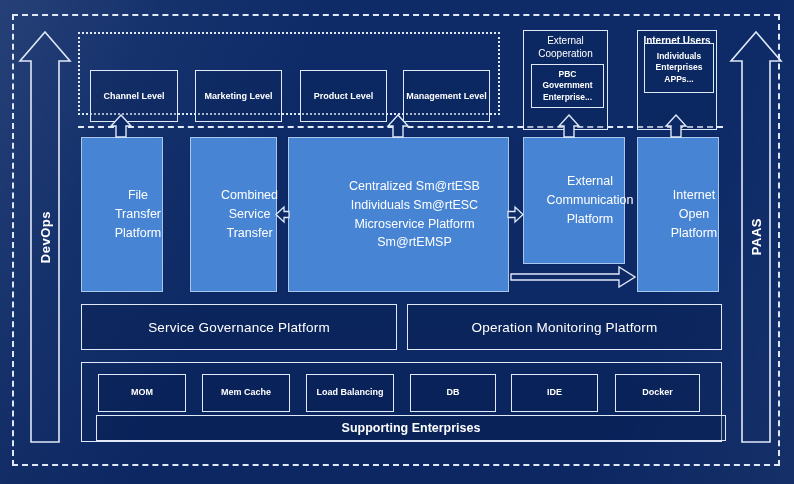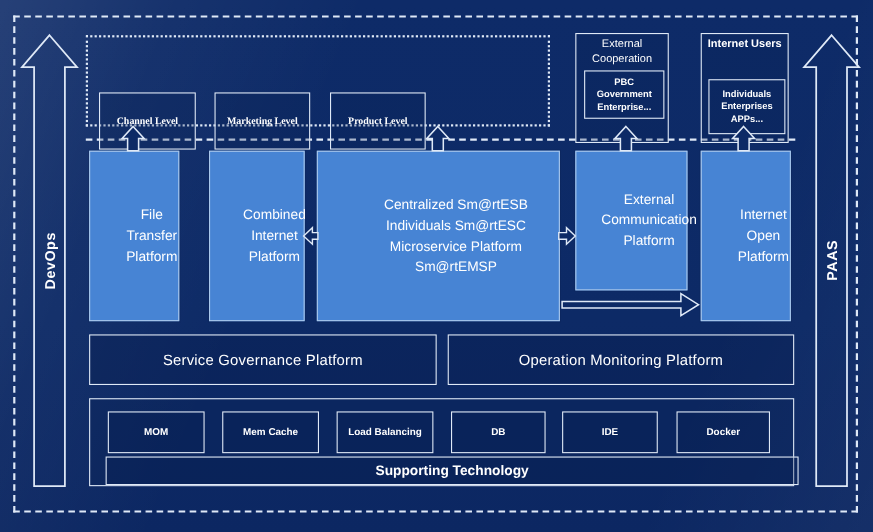--- a/index.html
+++ b/index.html
@@ -34,23 +34,23 @@
   .rail-label{
     position:relative;writing-mode:vertical-rl;transform:rotate(180deg);
     font-size:13px;font-weight:700;letter-spacing:.5px;color:var(--text);
   }
   
   .levels-box{
     left:78px;top:32px;width:422px;height:83px;
     border:2px dotted var(--line);z-index:2;
   }
   .level-box{
-    top:84px;height:52px;border:1.5px solid var(--line);z-index:3;
+    top:70px;height:52px;border:1.5px solid var(--line);z-index:3;
     display:flex;align-items:center;justify-content:center;text-align:center;
-    font-size:9px;font-weight:700;background:rgba(8,30,78,.25);font-family:Liberation Serif, serif;
+    font-size:9px;font-weight:700;background:rgba(8,30,78,.25);
   }
   .user-box{
     top:30px;height:100px;border:1.5px solid var(--line);z-index:3;
     background:rgba(8,30,78,.25);text-align:center;
   }
   .user-box .ub-title{font-size:10px;line-height:1.25;padding-top:4px;}
   .user-box.bold-title .ub-title{font-weight:700;}
   .member-box{
     border:1.2px solid var(--line);display:flex;align-items:center;justify-content:center;
     text-align:center;font-size:8.5px;font-weight:600;line-height:1.3;padding:2px;
@@ -111,29 +111,30 @@
     <svg width="52" height="412" viewBox="0 0 52 412">
       <polygon points="26,1 51,30 40,30 40,411 12,411 12,30 1,30" fill="none" stroke="var(--line)" stroke-width="1.6"></polygon>
     </svg>
     <span class="rail-label">PAAS</span>
   </div>
 
   <div class="abs levels-box"></div>
   <div class="abs level-box" style="left:90px;width:88px;">Channel Level</div>
   <div class="abs level-box" style="left:195px;width:87px;">Marketing Level</div>
   <div class="abs level-box" style="left:300px;width:87px;">Product Level</div>
+  <div class="abs level-box" style="left:403px;width:87px;">Management Level</div>
 
   <div class="abs user-box" style="left:523px;width:85px;">
     <div class="ub-title">External Cooperation</div>
     <div class="member-box" style="position:absolute;left:7px;top:33px;width:73px;height:44px;">PBC Government Enterprise...</div>
   </div>
 
   <div class="abs user-box bold-title" style="left:637px;width:80px;">
     <div class="ub-title">Internet Users</div>
-    <div class="member-box" style="position:absolute;left:6px;top:41px;width:70px;height:50px;">Individuals Enterprises APPs...</div>
+    <div class="member-box" style="position:absolute;left:6px;top:12px;width:70px;height:50px;">Individuals Enterprises APPs...</div>
   </div>
 
   <div class="abs h-dashed"></div>
 
   <div class="abs arrow" style="left:110px;top:114px;">
     <svg width="22" height="24" viewBox="0 0 22 24">
         <polygon points="11,1 21,12 16,12 16,23 6,23 6,12 1,12" fill="var(--background)" stroke="var(--line)" stroke-width="1.4"></polygon>
       </svg>
   </div>
   <div class="abs arrow" style="left:387px;top:114px;">
@@ -146,21 +147,21 @@
         <polygon points="11,1 21,12 16,12 16,23 6,23 6,12 1,12" fill="var(--background)" stroke="var(--line)" stroke-width="1.4"></polygon>
       </svg>
   </div>
   <div class="abs arrow" style="left:665px;top:114px;">
     <svg width="22" height="24" viewBox="0 0 22 24">
         <polygon points="11,1 21,12 16,12 16,23 6,23 6,12 1,12" fill="var(--background)" stroke="var(--line)" stroke-width="1.4"></polygon>
       </svg>
   </div>
 
   <div class="abs platform" style="left:81px;width:82px;">File Transfer Platform</div>
-  <div class="abs platform" style="left:190px;width:87px;">Combined Internet Platform</div>
+  <div class="abs platform" style="left:190px;width:87px;">Combined Service Transfer</div>
   <div class="abs platform" style="left:288px;width:221px;">
     <div>Centralized Sm@rtESB</div>
     <div>Individuals Sm@rtESC</div>
     <div>Microservice Platform Sm@rtEMSP</div>
   </div>
   <div class="abs platform" style="left:523px;width:102px;height:127px;">External Communication Platform</div>
   <div class="abs platform" style="left:637px;width:82px;">Internet Open Platform</div>
 
   <div class="abs arrow" style="left:275px;top:206px;">
     <svg width="15" height="17" viewBox="0 0 15 17">
@@ -183,16 +184,16 @@
   <div class="abs gov-box" style="left:81px;width:316px;">Service Governance Platform</div>
   <div class="abs gov-box" style="left:407px;width:315px;">Operation Monitoring Platform</div>
 
   <div class="abs support-frame">
     <div class="tech-box" style="left:16px;width:88px;">MOM</div>
     <div class="tech-box" style="left:120px;width:88px;">Mem Cache</div>
     <div class="tech-box" style="left:224px;width:88px;">Load Balancing</div>
     <div class="tech-box" style="left:328px;width:86px;">DB</div>
     <div class="tech-box" style="left:429px;width:87px;">IDE</div>
     <div class="tech-box" style="left:533px;width:85px;">Docker</div>
-    <div class="support-bar">Supporting Technology</div>
+    <div class="support-bar">Supporting Enterprises</div>
   </div>
 
 </div>
 
 </body></html>

